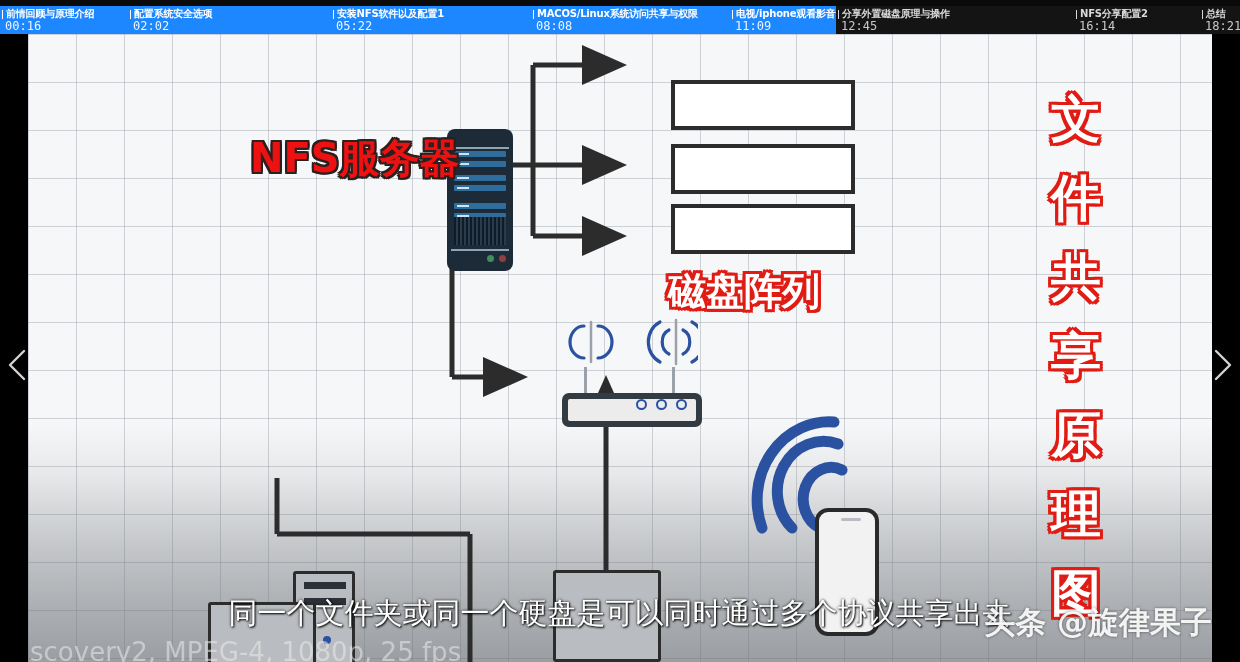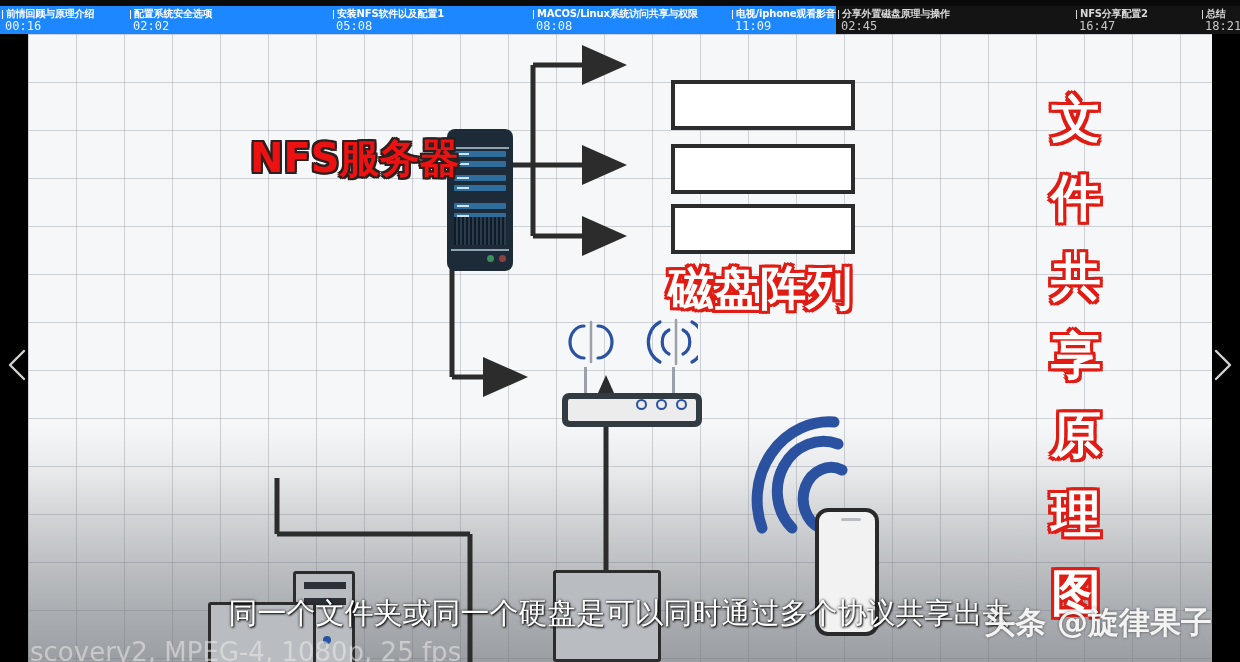--- a/index.html
+++ b/index.html
@@ -213,41 +213,41 @@
           <div class="ch-time">00:16</div>
         </div>
         <div class="chapter" style="left: 128px; width: 203px;">
           <div class="ch-tick"></div>
           <div class="ch-title">配置系统安全选项</div>
           <div class="ch-time">02:02</div>
         </div>
         <div class="chapter" style="left: 331px; width: 200px;">
           <div class="ch-tick"></div>
           <div class="ch-title">安装NFS软件以及配置1</div>
-          <div class="ch-time">05:08</div>
+          <div class="ch-time">05:22</div>
         </div>
         <div class="chapter" style="left: 531px; width: 199px;">
           <div class="ch-tick"></div>
           <div class="ch-title">MACOS/Linux系统访问共享与权限</div>
           <div class="ch-time">08:08</div>
         </div>
         <div class="chapter" style="left: 730px; width: 106px;">
           <div class="ch-tick"></div>
           <div class="ch-title">电视/iphone观看影音</div>
           <div class="ch-time">11:09</div>
         </div>
         <div class="chapter dim" style="left: 836px; width: 238px;">
           <div class="ch-tick"></div>
           <div class="ch-title">分享外置磁盘原理与操作</div>
-          <div class="ch-time">02:45</div>
+          <div class="ch-time">12:45</div>
         </div>
         <div class="chapter dim" style="left: 1074px; width: 126px;">
           <div class="ch-tick"></div>
           <div class="ch-title">NFS分享配置2</div>
-          <div class="ch-time">16:47</div>
+          <div class="ch-time">16:14</div>
         </div>
         <div class="chapter dim" style="left: 1200px; width: 40px;">
           <div class="ch-tick"></div>
           <div class="ch-title">总结</div>
           <div class="ch-time">18:21</div>
         </div>
       </div>
   </div>
 
   <div id="video">
@@ -353,21 +353,21 @@
     <div class="pc-monitor" style="left:180px;top:568px;width:108px;height:84px;"></div>
 
     <div class="pc-monitor" style="left:525px;top:536px;width:108px;height:92px;"></div>
 
     <div class="phone" style="left:787px;top:474px;width:64px;height:128px;">
       <div style="position:absolute;left:22px;top:6px;width:20px;height:3px;border-radius:2px;background:#b9bcc0;"></div>
     </div>
 
     <div class="redtext" style="left:222px;top:97px;font-size:40px;">NFS服务器</div>
 
-    <div class="redhollow" style="left:640px;top:224px;font-size:46px;font-family:Liberation Mono, monospace;">磁盘阵列</div>
+    <div class="redhollow" style="left:640px;top:232px;font-size:38px;font-family:Liberation Mono, monospace;">磁盘阵列</div>
 
 
 
     <div id="vtitle">
         <div class="vch">文</div>
         <div class="vch">件</div>
         <div class="vch">共</div>
         <div class="vch">享</div>
         <div class="vch">原</div>
         <div class="vch">理</div>

